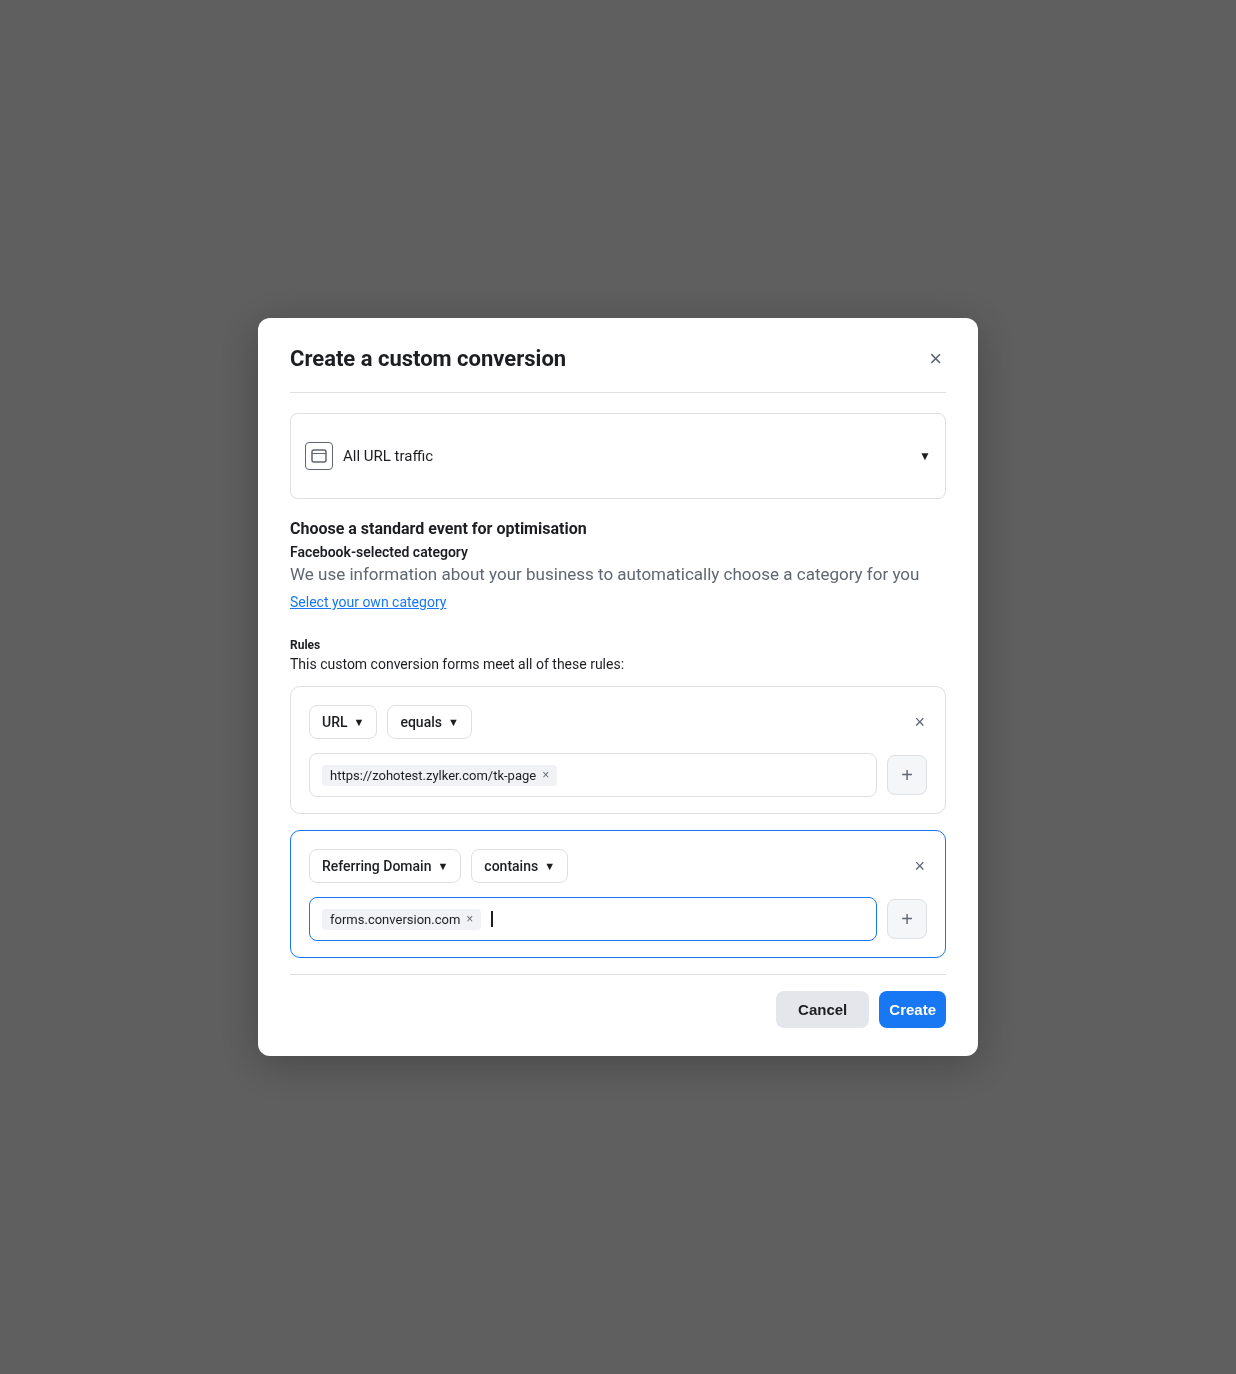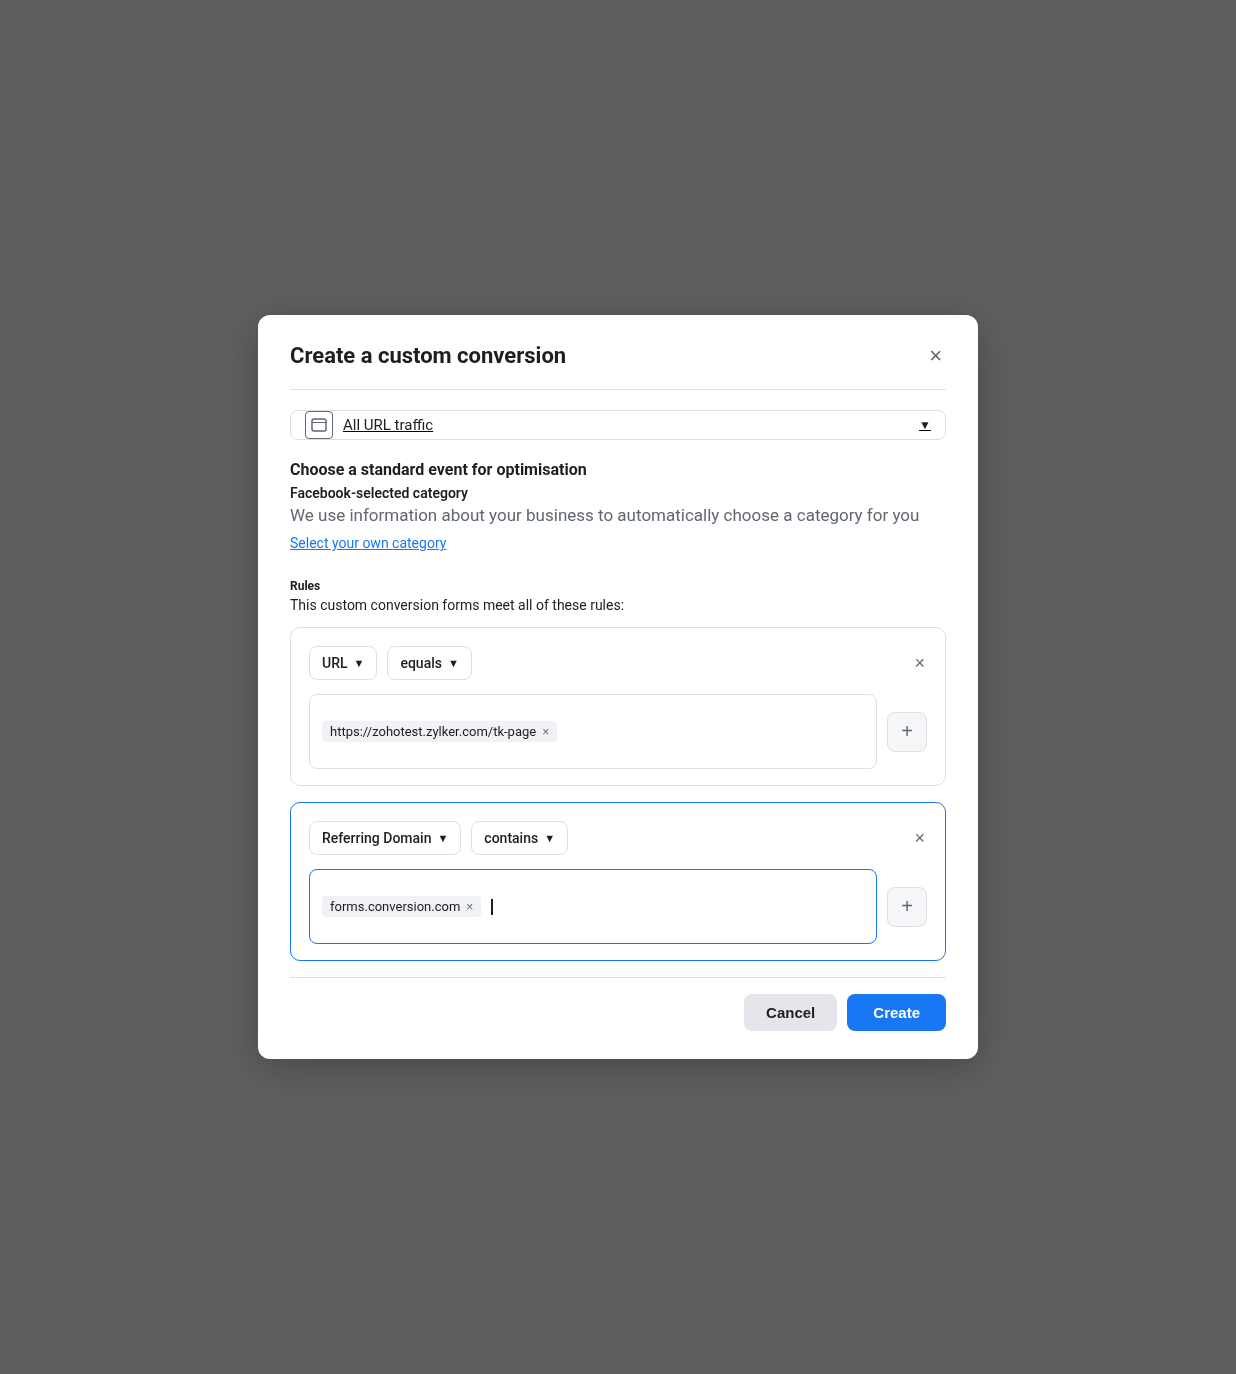--- a/index.html
+++ b/index.html
@@ -72,27 +72,26 @@
       font-weight: 700;
       color: #1c1e21;
       margin-bottom: 10px;
     }
 
     .dropdown-select {
       display: flex;
       align-items: center;
       border: 1px solid #dddfe2;
       border-radius: 8px;
-      padding: 0 14px;
+      padding: 28px 14px;
       cursor: pointer;
       background: #fff;
       width: 100%;
       gap: 10px;
       margin-bottom: 20px;
-      text-decoration: underline;
     }
 
     .dropdown-select .icon-box {
       width: 28px;
       height: 28px;
       border: 1.5px solid #606770;
       border-radius: 4px;
       display: flex;
       align-items: center;
       justify-content: center;
@@ -203,21 +202,21 @@
       align-items: center;
       gap: 10px;
     }
 
     .rule-value-input {
       flex: 1;
       display: flex;
       align-items: center;
       border: 1.5px solid #dddfe2;
       border-radius: 8px;
-      padding: 26px 12px;
+      padding: 10px 12px;
       background: #fff;
       gap: 8px;
       min-height: 44px;
     }
 
     .rule-value-input.focused {
       border-color: #1877f2;
     }
 
     .tag {
@@ -285,21 +284,21 @@
       font-size: 15px;
       font-weight: 600;
       cursor: pointer;
     }
 
     .btn-create {
       background: #1877f2;
       color: #fff;
       border: none;
       border-radius: 8px;
-      padding: 10px 26px;
+      padding: 10px 10px;
       font-size: 15px;
       font-weight: 700;
       cursor: pointer;
     }
   </style>
 </head>
 <body>
 
 <div class="modal-overlay">
   <div class="modal">

